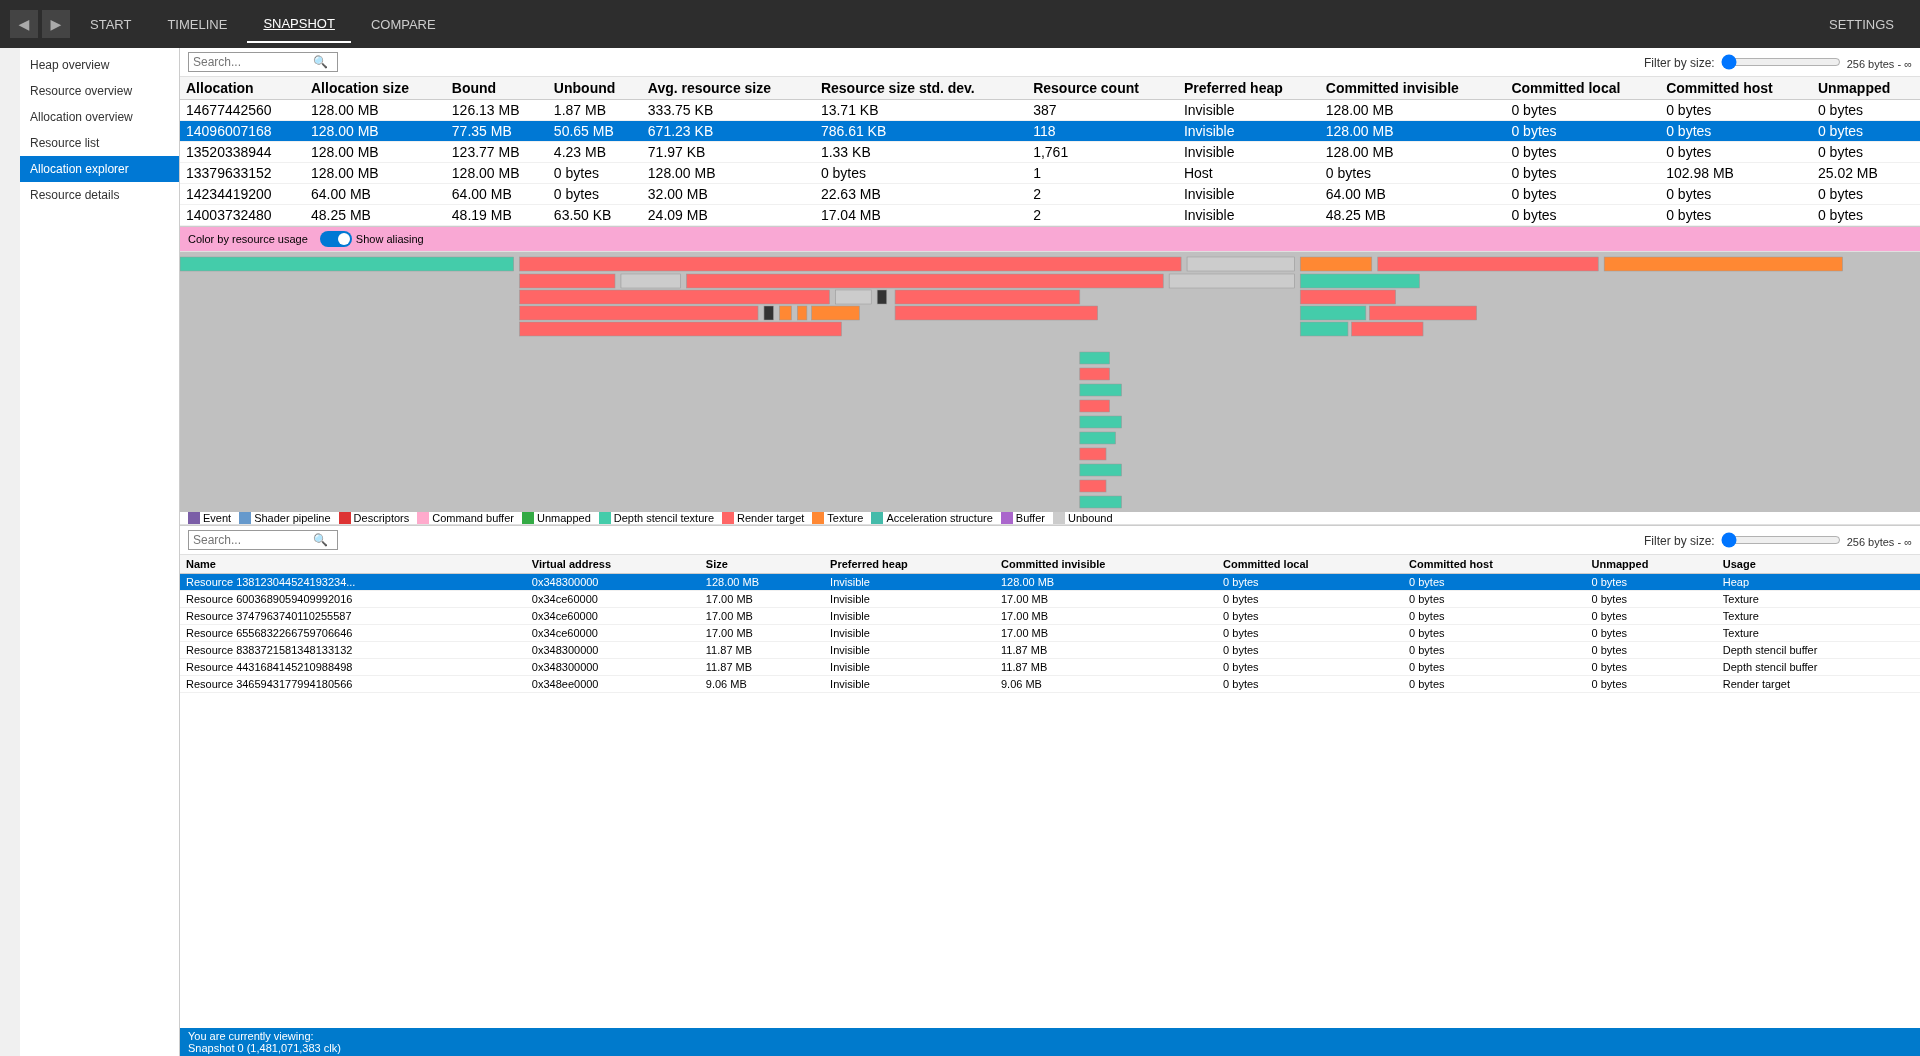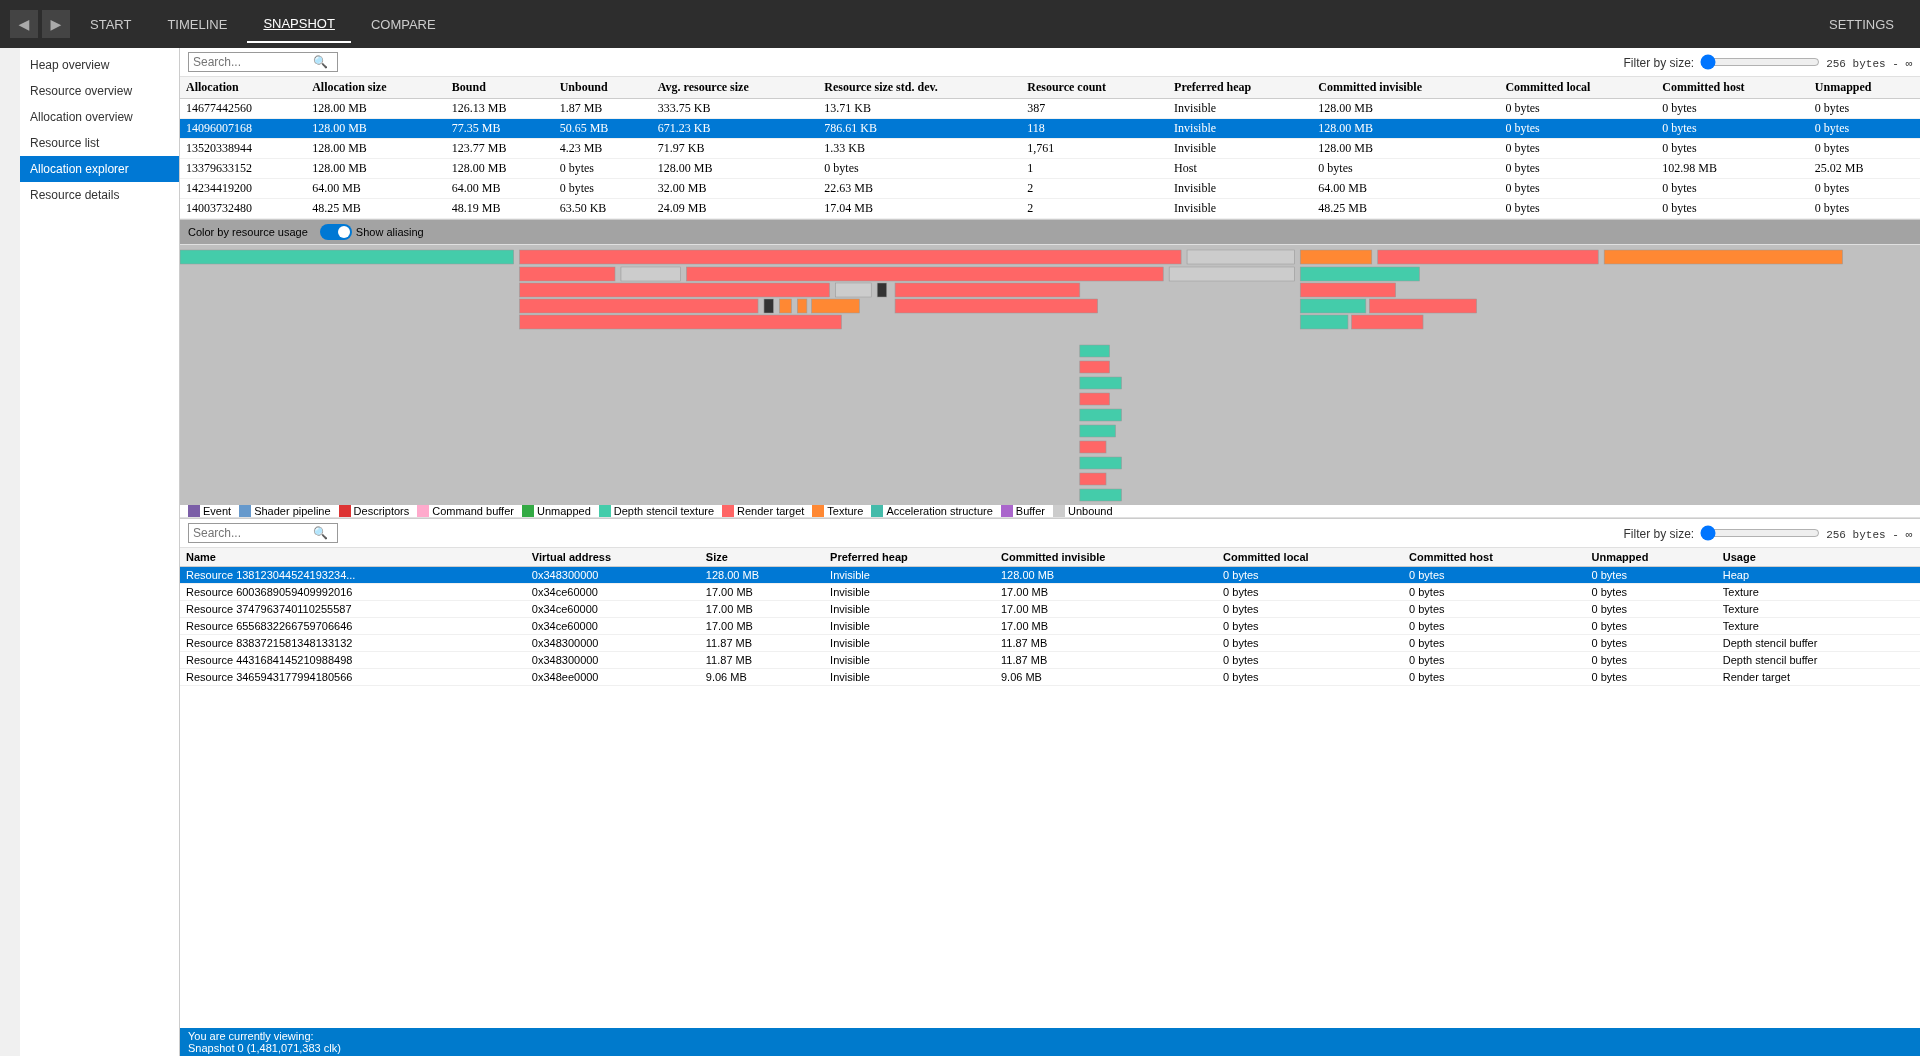--- a/index.html
+++ b/index.html
@@ -29,32 +29,32 @@
     .section-top { flex: 0 0 auto; border-bottom: 1px solid #ccc; }
     
     .toolbar-row {
       display: flex; align-items: center; padding: 4px 8px; background: #fff; border-bottom: 1px solid #e0e0e0;
     }
     .search-box { display: flex; align-items: center; border: 1px solid #999; background: #fff; padding: 2px 4px; width: 150px; }
     .search-box input { border: none; outline: none; font-size: 12px; width: 120px; }
     .search-icon { font-size: 12px; color: #666; }
     .filter-label { margin-left: auto; font-size: 12px; color: #333; display: flex; align-items: flex-end; gap: 6px; }
     .filter-slider { width: 120px; }
-    .filter-value { font-size: 11px; color: #333; font-family: Liberation Mono, monospace; }
-
-    
-    .data-table { width: 100%; border-collapse: collapse; font-size: 12px; font-family: Liberation Serif, serif; }
+    .filter-value { font-size: 11px; color: #333; }
+
+    
+    .data-table { width: 100%; border-collapse: collapse; font-size: 14px; }
     .data-table th { background: #f5f5f5; border-bottom: 1px solid #ccc; padding: 3px 6px; text-align: left; font-weight: 600; white-space: nowrap; cursor: pointer; }
     .data-table td { padding: 2px 6px; white-space: nowrap; border-bottom: 1px solid #f0f0f0; }
     .data-table tr.selected td { background: #0078d4; color: #fff; }
     .table-scroll { overflow-y: auto; max-height: 160px; overflow-x: auto; }
 
     
     .viz-section { flex: 0 0 auto; border-bottom: 1px solid #ccc; }
-    .viz-controls { padding: 4px 8px; display: flex; align-items: center; gap: 12px; background: #a3a3a3; border-bottom: 1px solid #e0e0e0; }
+    .viz-controls { padding: 4px 8px; display: flex; align-items: center; gap: 12px; background: #f9a8d4; border-bottom: 1px solid #e0e0e0; }
     .color-toggle { display: flex; align-items: center; gap: 4px; font-size: 11px; }
     .toggle-switch { width: 32px; height: 16px; background: #0078d4; border-radius: 8px; position: relative; cursor: pointer; }
     .toggle-knob { width: 12px; height: 12px; background: #fff; border-radius: 50%; position: absolute; top: 2px; right: 2px; }
     .viz-canvas { background: #c8c8c8; height: 260px; position: relative; overflow: hidden; }
     
     
     .legend { display: flex; flex-wrap: wrap; padding: 0 8px; background: #fff; border-bottom: 1px solid #e0e0e0; gap: 8px; align-items: center; }
     .legend-item { display: flex; align-items: center; gap: 3px; font-size: 11px; }
     .legend-dot { width: 12px; height: 12px; display: inline-block; }
 

